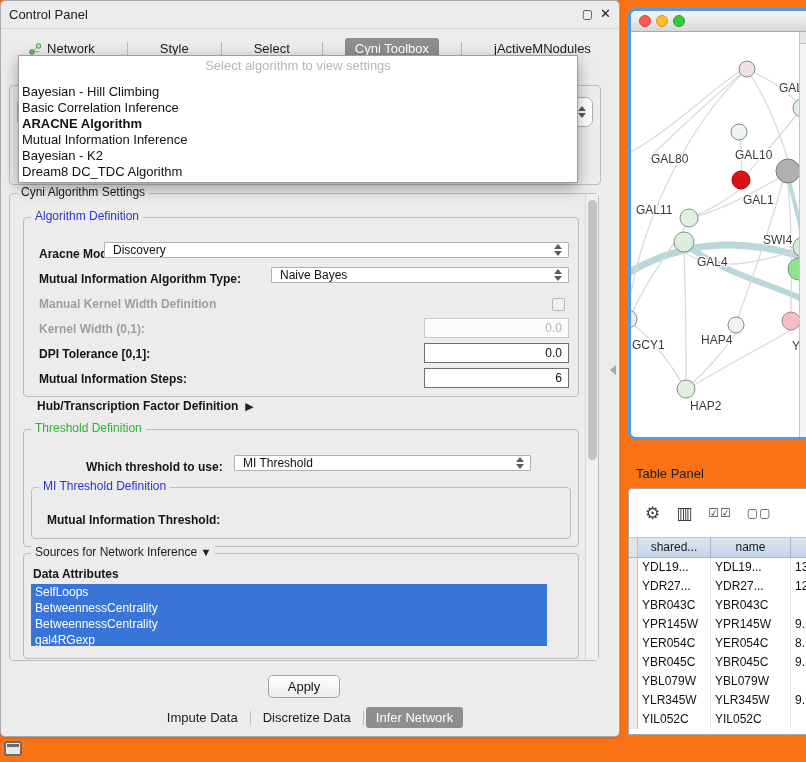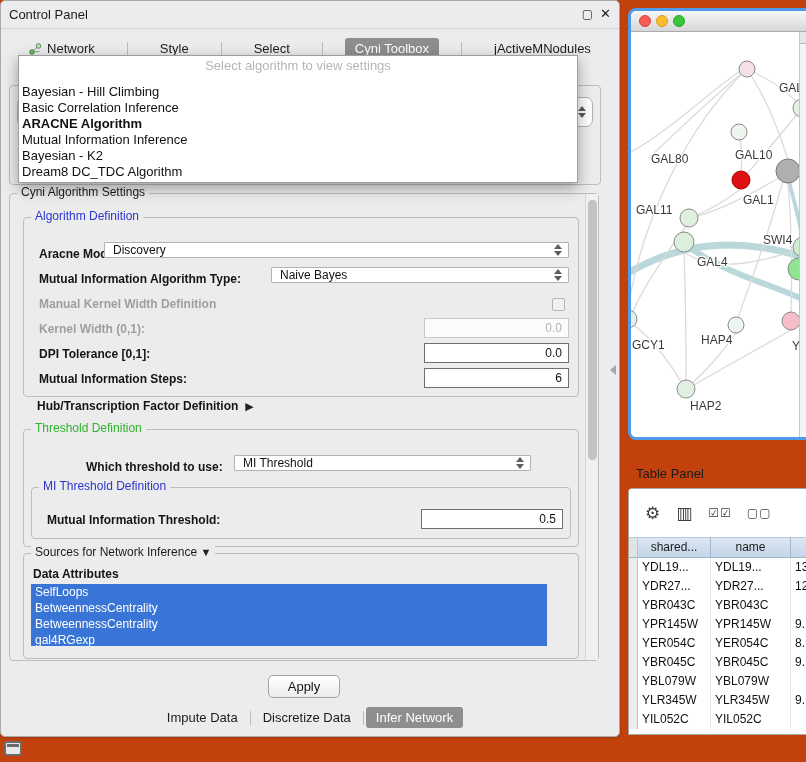--- a/index.html
+++ b/index.html
@@ -1,18 +1,18 @@
 <!DOCTYPE html>
 <html><head>
 <meta charset="utf-8">
 <style>
   * { margin:0; padding:0; box-sizing:border-box; }
   html,body { width:806px; height:762px; }
   body { font-family:"Liberation Sans","DejaVu Sans",sans-serif; background:#e9e9e9; }
-  .page { position:relative; width:806px; height:762px; background:#c2410c; overflow:hidden; }
+  .page { position:relative; width:806px; height:762px; background:#f97316; overflow:hidden; }
 
   
   .control-panel { position:absolute; left:0; top:0; width:620px; height:737px;
     background:#ececec; border:1px solid #aaa; border-radius:5px; box-shadow:0 1px 3px rgba(0,0,0,.18); }
   .cp-titlebar { position:absolute; top:0; left:0; right:0; height:28px; border-bottom:1px solid #d2d2d2; }
   .cp-title { position:absolute; left:8px; top:6px; font-size:13px; color:#1c1c1c; }
   .cp-float { position:absolute; right:26px; top:6px; font-size:12px; color:#333; }
   .cp-close { position:absolute; right:8px; top:5px; font-size:13px; font-weight:bold; color:#1c1c1c; }
 
   .cp-tabs, .bottom-tabs { position:absolute; left:0; right:0; display:flex; justify-content:center; align-items:center; }
@@ -200,23 +200,20 @@
       <span class="stepper">
           <i class="tri-up"></i>
           <i class="tri-down"></i>
         </span>
     </div>
 
     <div class="groupbox" style="left:30px;top:486px;width:540px;height:52px"></div>
     <span class="legend" style="left:38px;top:479px"><span class="blue-t">MI Threshold Definition</span></span>
 
     <span class="field-label" style="left:46px;top:512px">Mutual Information Threshold:</span>
-    <div class="textfield" style="left:420px;top:508px;width:142px">
-      <span>0.5</span>
-    </div>
 
     <div class="groupbox" style="left:22px;top:552px;width:556px;height:106px"></div>
     <span class="legend" style="left:30px;top:545px">
       <span>Sources for Network Inference</span>
       <span class="arrow-glyph">▼</span>
     </span>
     <span class="field-label" style="left:32px;top:566px">Data Attributes</span>
     <div class="attr-list">
         <div class="attr-item">SelfLoops</div>
         <div class="attr-item">BetweennessCentrality</div>

